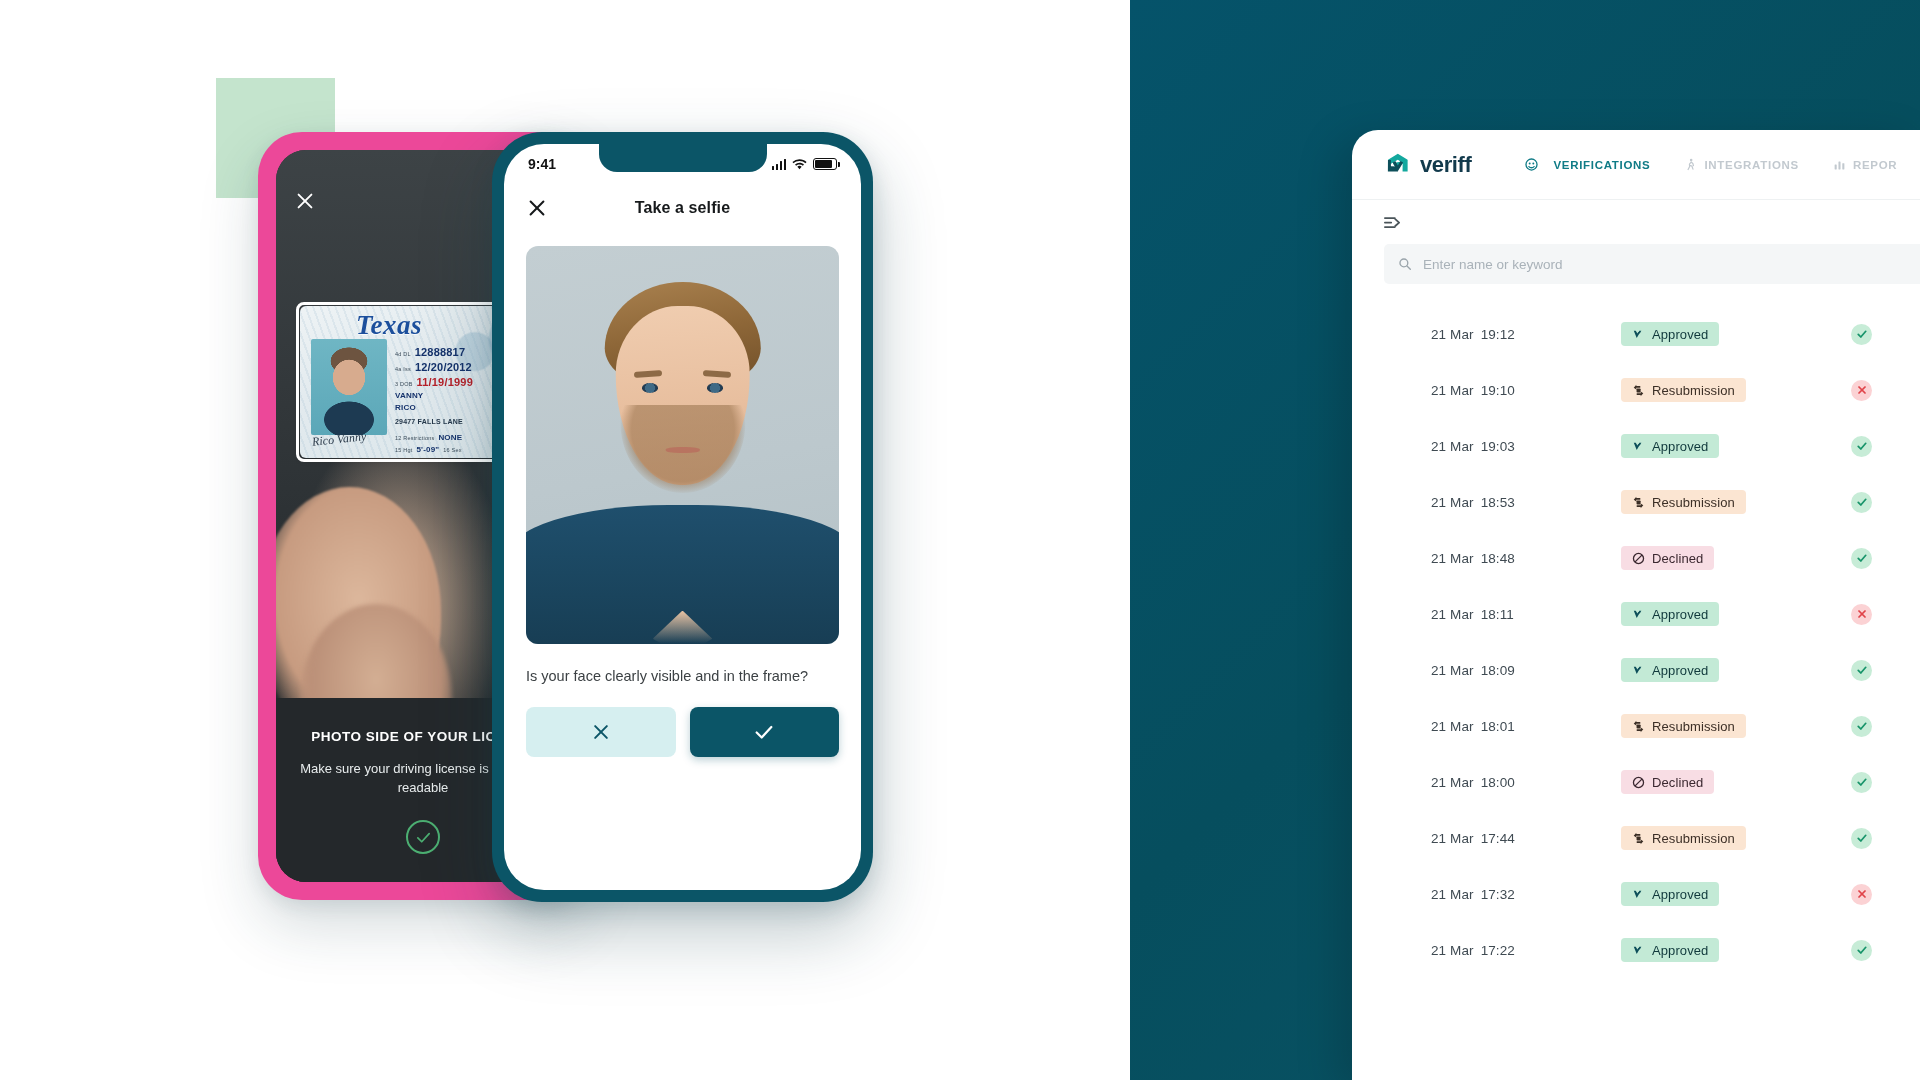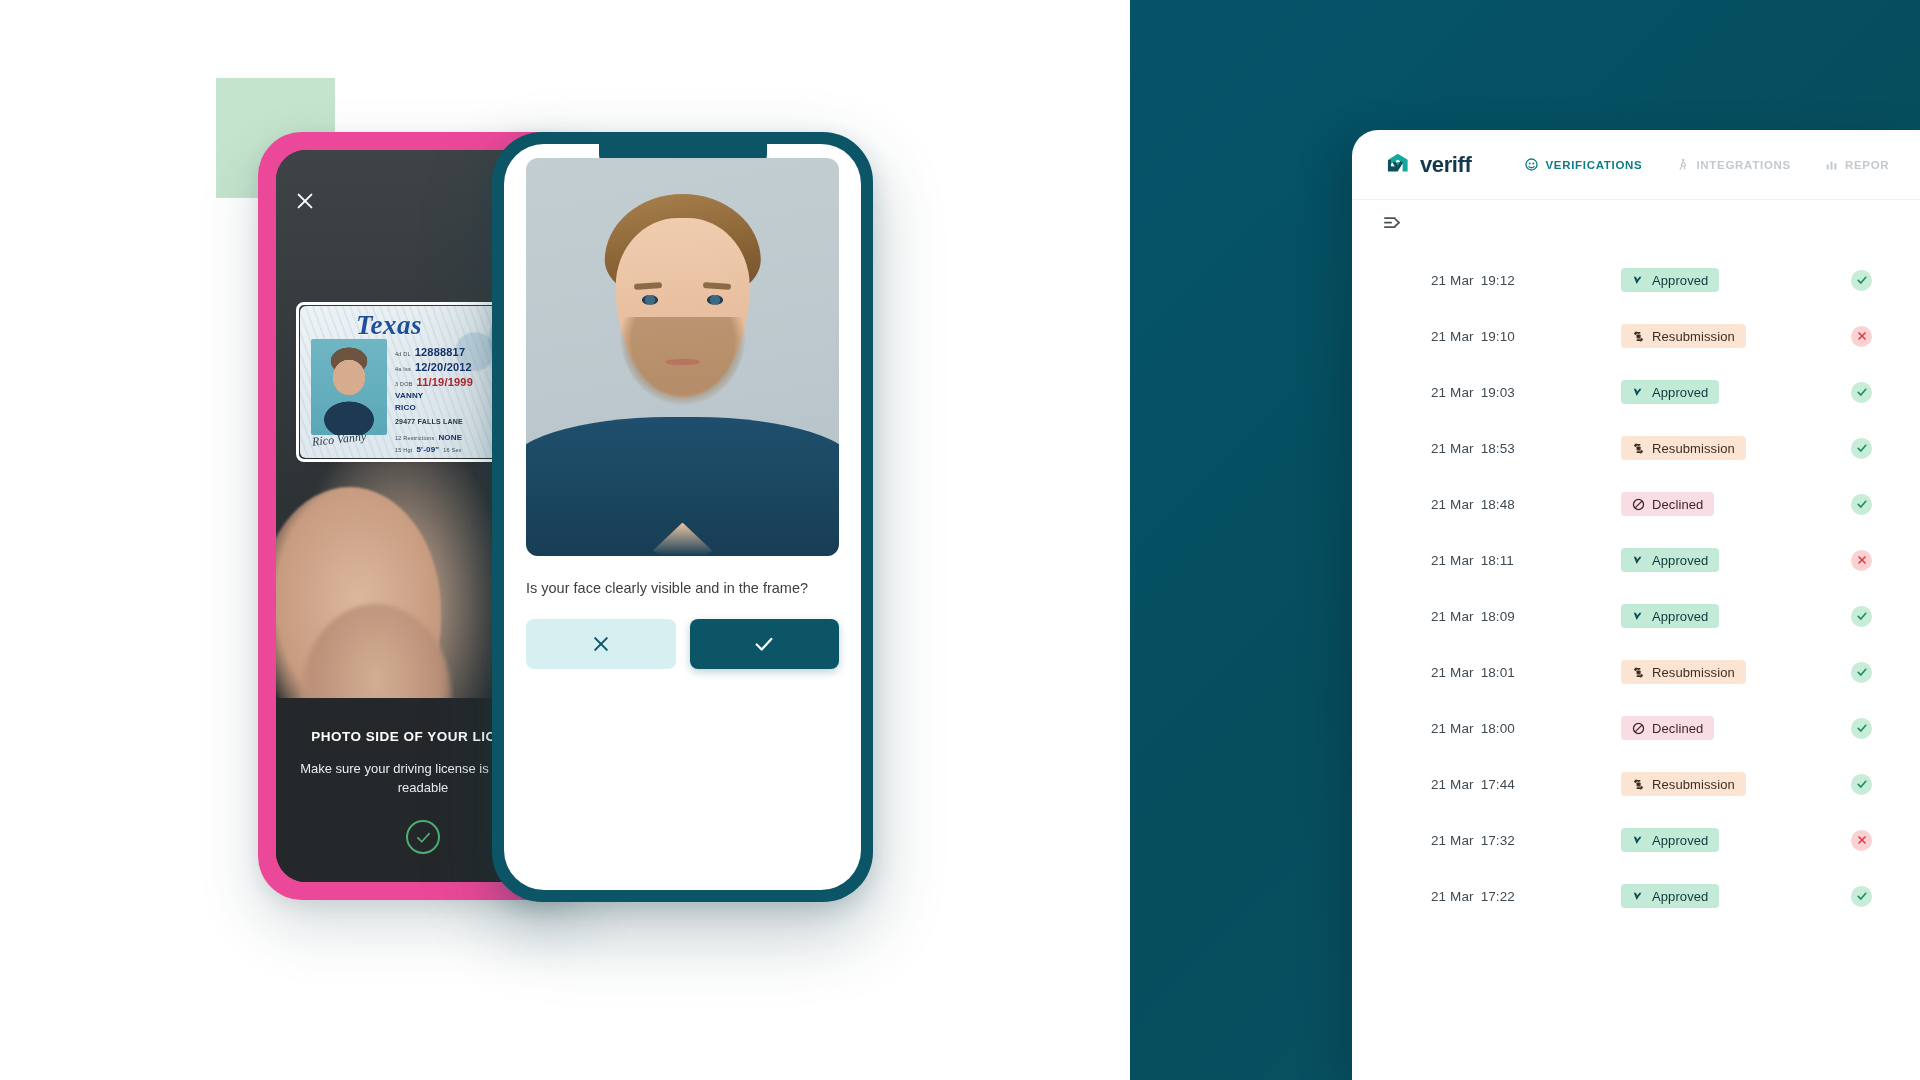--- a/index.html
+++ b/index.html
@@ -259,21 +259,21 @@
     padding: 0 0 0 32px; gap: 0;
     border-bottom: 1px solid #eef1f2;
   }
   .logo { display: flex; align-items: center; gap: 9px; }
   .logo svg { width: 27px; height: 27px; display: block; }
   .logo-word { font-size: 22px; font-weight: bold; color: #123a4c; letter-spacing: -.4px; }
   .dash-nav { display: flex; align-items: center; gap: 34px; margin-left: 54px; white-space: nowrap; }
   .nav-item { display: flex; align-items: center; gap: 7px; cursor: pointer; }
   .nav-item .nico { width: 13px; height: 13px; display: block; flex: none; }
   .nav-label { font-size: 11.5px; font-weight: bold; letter-spacing: .7px; color: #c2c9cf; }
-  .nav-item.active .nav-label { color: #0f7b86; }
+  .nav-item.active .nav-label { color: #0f7b86; margin-left: 8px; }
 
   .dash-toolbar { padding: 16px 0 0 32px; }
   .collapse-icon { width: 18px; height: 14px; cursor: pointer; display: block; }
 
   .search-wrap { padding: 14px 0 0 32px; }
   .search-box {
     height: 40px; background: #f4f6f7; border-radius: 5px;
     display: flex; align-items: center; gap: 11px; padding: 0 14px;
     margin-right: -40px;
   }
@@ -391,21 +391,51 @@
             </svg>
           </div>
         </div>
       </div>
     </div>
 
     <div class="phone-front">
       <div class="phone-front-screen">
         <div class="notch"></div>
 
-
+        <div class="statusbar">
+          <span>9:41</span>
+          <span class="sb-right">
+            <span class="sig-bars">
+              <i></i>
+                <i></i>
+                <i></i>
+                <i></i>
+            </span>
+            <span class="wifi">
+              <svg viewBox="0 0 20 14" fill="#111">
+                <path d="M10 13.2 7.1 9.9a4.6 4.6 0 0 1 5.8 0z"></path>
+                <path d="M10 7.1c-1.7 0-3.3.6-4.5 1.7L4 7.1A9.2 9.2 0 0 1 10 4.8c2.3 0 4.4.9 6 2.3L14.5 8.8A6.8 6.8 0 0 0 10 7.1z"></path>
+                <path d="M10 2.2c-3 0-5.8 1.1-7.9 3L.6 3.6A13.8 13.8 0 0 1 10 0c3.6 0 6.9 1.4 9.4 3.6L18 5.2A11.7 11.7 0 0 0 10 2.2z"></path>
+              </svg>
+            </span>
+            <span class="batt">
+                <i></i>
+              </span>
+          </span>
+        </div>
+
+        <div class="app-header">
+          <div class="app-close">
+            <svg viewBox="0 0 24 24" fill="none" stroke="#16191b" stroke-width="2.2" stroke-linecap="round">
+              <line x1="5" y1="5" x2="19" y2="19"></line>
+                <line x1="19" y1="5" x2="5" y2="19"></line>
+            </svg>
+          </div>
+          <div class="app-title">Take a selfie</div>
+        </div>
 
         <div class="selfie">
           <div class="face-hair"></div>
           <div class="face-skin"></div>
           <div class="brow l"></div>
           <div class="brow r"></div>
           <div class="eye l"></div>
           <div class="eye r"></div>
           <div class="face-beard"></div>
           <div class="mouth"></div>
@@ -478,20 +508,29 @@
 
     <div class="dash-toolbar">
       <svg class="collapse-icon" viewBox="0 0 20 15">
         <rect x="0" y="1" width="13" height="2" rx="1" fill="#4a5459"></rect>
         <rect x="0" y="6" width="9" height="2" rx="1" fill="#4a5459"></rect>
         <rect x="0" y="11" width="13" height="2" rx="1" fill="#4a5459"></rect>
         <path d="M12.5 3.2 16.8 7l-4.3 3.8" fill="none" stroke="#4a5459" stroke-width="2" stroke-linecap="round" stroke-linejoin="round"></path>
       </svg>
     </div>
 
+    <div class="search-wrap">
+      <div class="search-box">
+        <svg viewBox="0 0 20 20">
+          <circle cx="8.4" cy="8.4" r="5.6" fill="none" stroke="#9aa4ab" stroke-width="1.9"></circle>
+          <line x1="12.8" y1="12.8" x2="17.6" y2="17.6" stroke="#9aa4ab" stroke-width="1.9" stroke-linecap="round"></line>
+        </svg>
+        <input class="search-input" type="text" placeholder="Enter name or keyword" style="">
+      </div>
+    </div>
 
     <div class="table">
       <div id="tbody">
           <div class="trow">
             <div class="cell-date"><span>21 Mar</span><span class="t">19:12</span></div>
             <div class="cell-idv"><span class="badge approved">
                 <svg viewBox="0 0 16 16">
                   <path d="M2.2 3.4h2.4l2 3.4 1.1-1.9h2.4L5.8 12.4z" fill="#0d4f5a"></path>
                   <path d="M9 3.4h2.5l-2.1 3.7L8.2 5z" fill="#0d4f5a"></path>
                 </svg>

